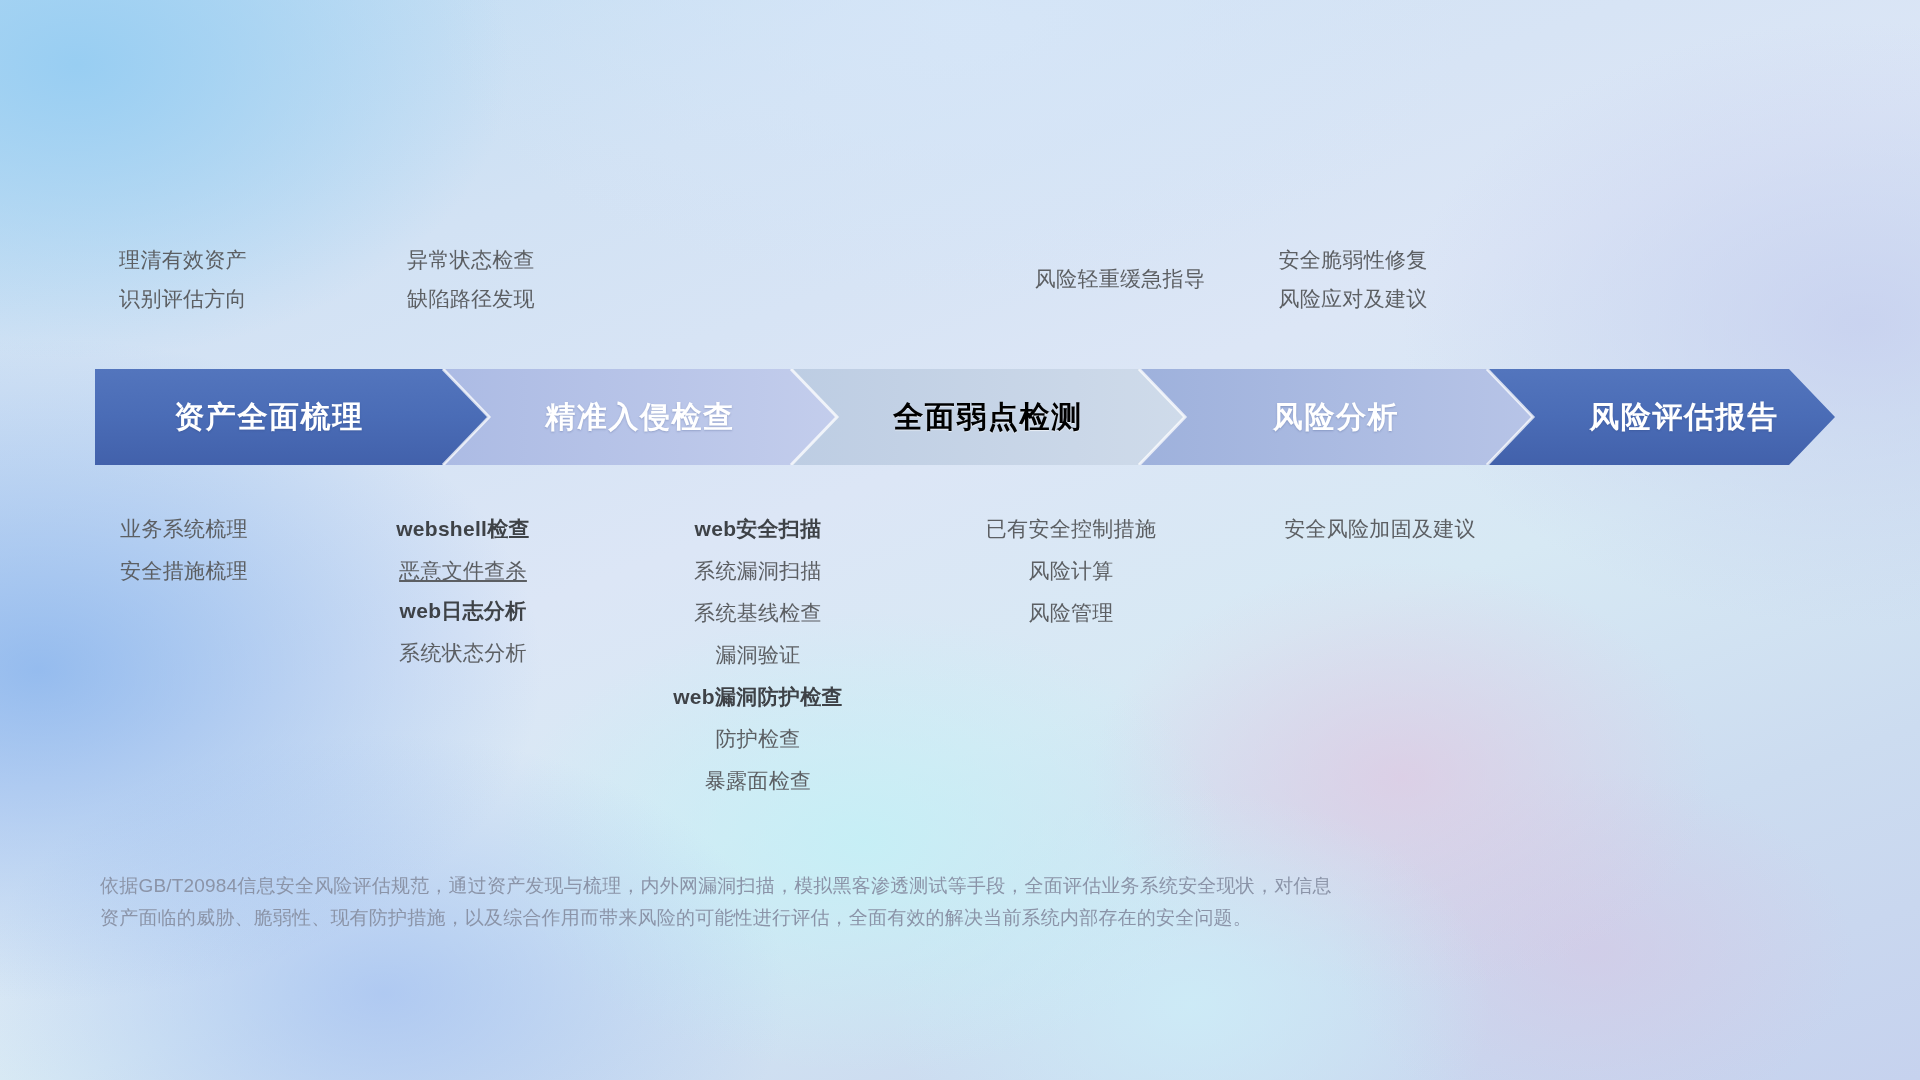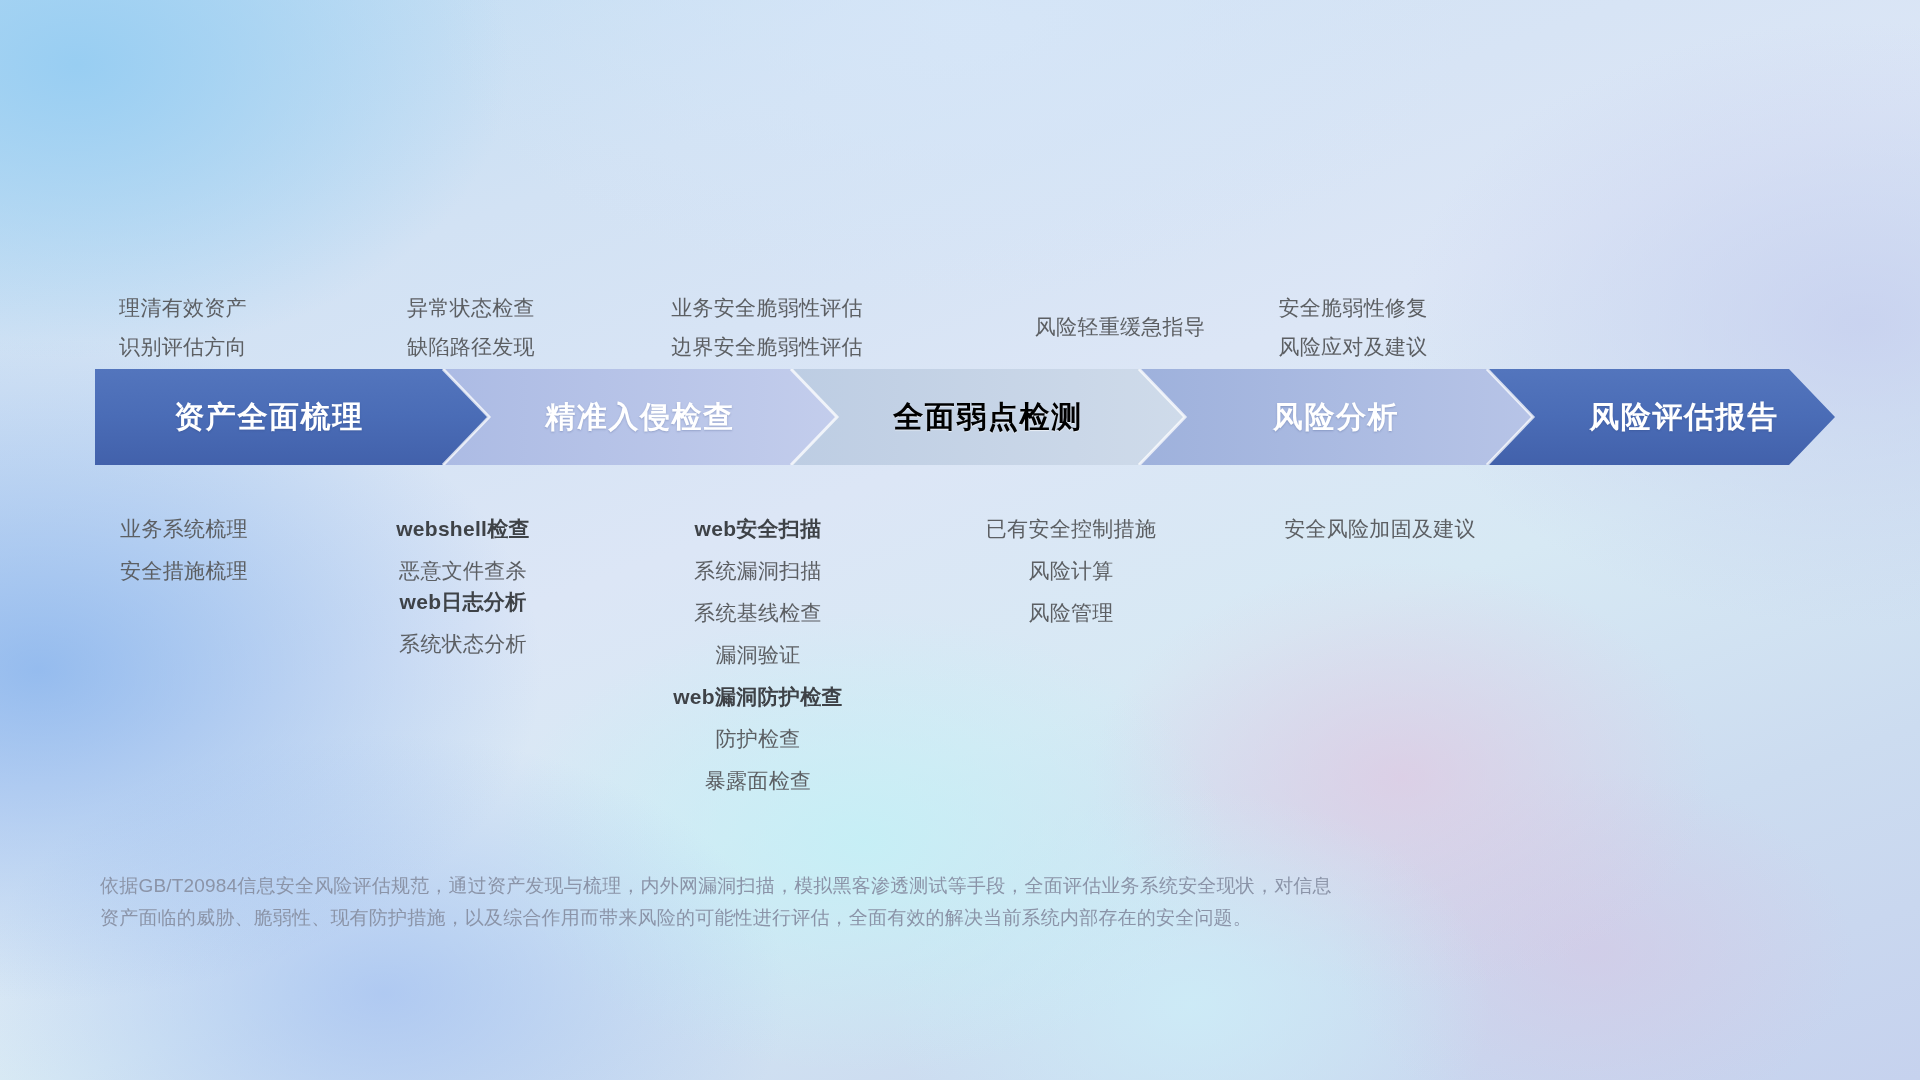--- a/index.html
+++ b/index.html
@@ -40,21 +40,20 @@
     white-space: nowrap;
     letter-spacing: 0.3px;
   }
   .col-text.bold-lead { font-weight: 700; color: #3e4247; }
 
   
   #top-rows {
     position: absolute;
     left: 0; top: 0; width: 1611px; height: 370px;
     pointer-events: none;
-    margin-top: 48px;
   }
   .top-col {
     position: absolute;
     text-align: center;
     transform: translateX(-50%);
   }
   .top-col .line { margin-bottom: 18px; }
   .top-col .line:last-child { margin-bottom: 0; }
 
   
@@ -113,24 +112,20 @@
 <div id="bg"></div>
 
 <div id="top-rows">
     <div class="top-col" style="left: 183px; top: 249px;">
       <div class="line col-text">理清有效资产</div>
       <div class="line col-text">识别评估方向</div>
     </div>
     <div class="top-col" style="left: 471px; top: 249px;">
       <div class="line col-text">异常状态检查</div>
       <div class="line col-text">缺陷路径发现</div>
-    </div>
-    <div class="top-col" style="left: 767px; top: 249px;">
-      <div class="line col-text">业务安全脆弱性评估</div>
-      <div class="line col-text">边界安全脆弱性评估</div>
     </div>
     <div class="top-col" style="left: 1120px; top: 268px;">
       <div class="line col-text">风险轻重缓急指导</div>
     </div>
     <div class="top-col" style="left: 1353px; top: 249px;">
       <div class="line col-text">安全脆弱性修复</div>
       <div class="line col-text">风险应对及建议</div>
     </div>
   </div>
 
@@ -178,21 +173,21 @@
     <div class="stage-label" style="color: rgb(255, 255, 255); left: 1090px; width: 302px;">风险分析</div>
   </div>
 
 <div id="bottom-cols">
     <div class="bot-col" style="left: 184px; top: 53px;">
       <div class="line col-text" style="margin-bottom: 21px;">业务系统梳理</div>
       <div class="line col-text" style="margin-bottom: 21px;">安全措施梳理</div>
     </div>
     <div class="bot-col" style="left: 463px; top: 53px;">
       <div class="line col-text bold-lead" style="margin-bottom: 21px;">webshell检查</div>
-      <div class="line col-text" style="margin-bottom: 10px;">恶意文件查杀</div>
+      <div class="line col-text" style="margin-bottom: 19px; text-decoration: underline;">恶意文件查杀</div>
       <div class="line col-text bold-lead" style="margin-bottom: 21px;">web日志分析</div>
       <div class="line col-text" style="margin-bottom: 21px;">系统状态分析</div>
     </div>
     <div class="bot-col" style="left: 758px; top: 53px;">
       <div class="line col-text bold-lead" style="margin-bottom: 21px;">web安全扫描</div>
       <div class="line col-text" style="margin-bottom: 21px;">系统漏洞扫描</div>
       <div class="line col-text" style="margin-bottom: 21px;">系统基线检查</div>
       <div class="line col-text" style="margin-bottom: 21px;">漏洞验证</div>
       <div class="line col-text bold-lead" style="margin-bottom: 21px;">web漏洞防护检查</div>
       <div class="line col-text" style="margin-bottom: 21px;">防护检查</div>

